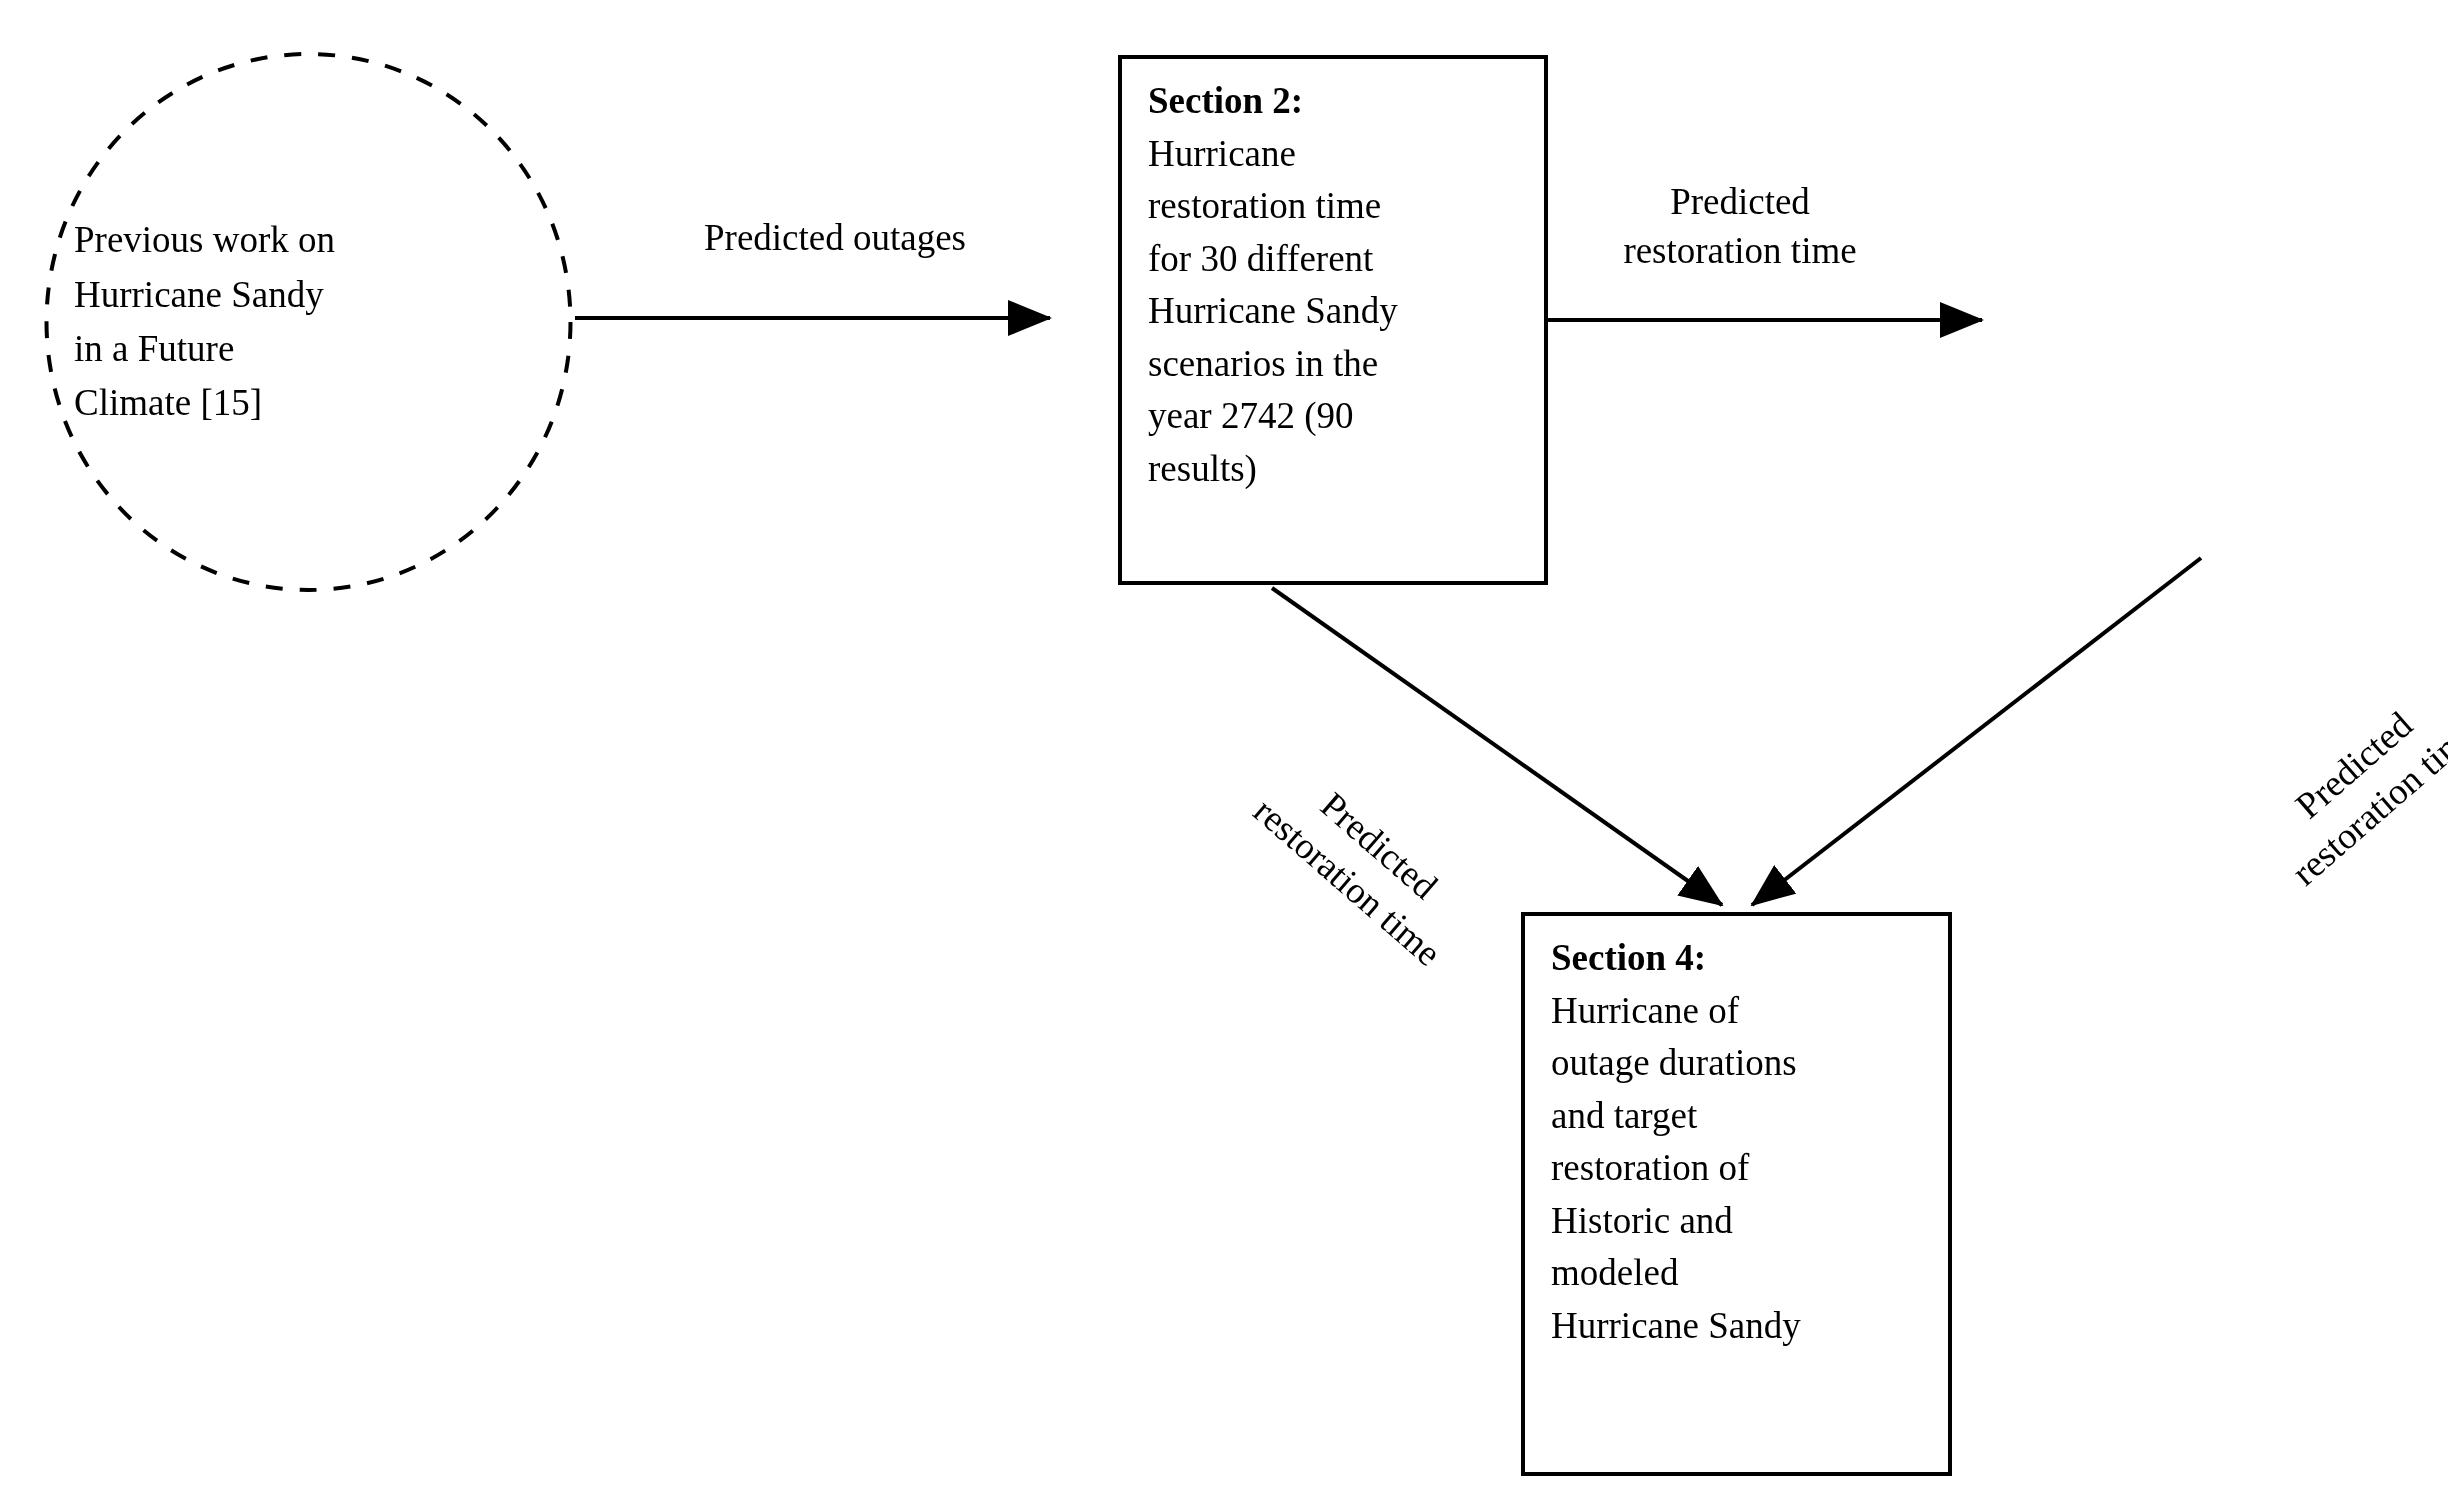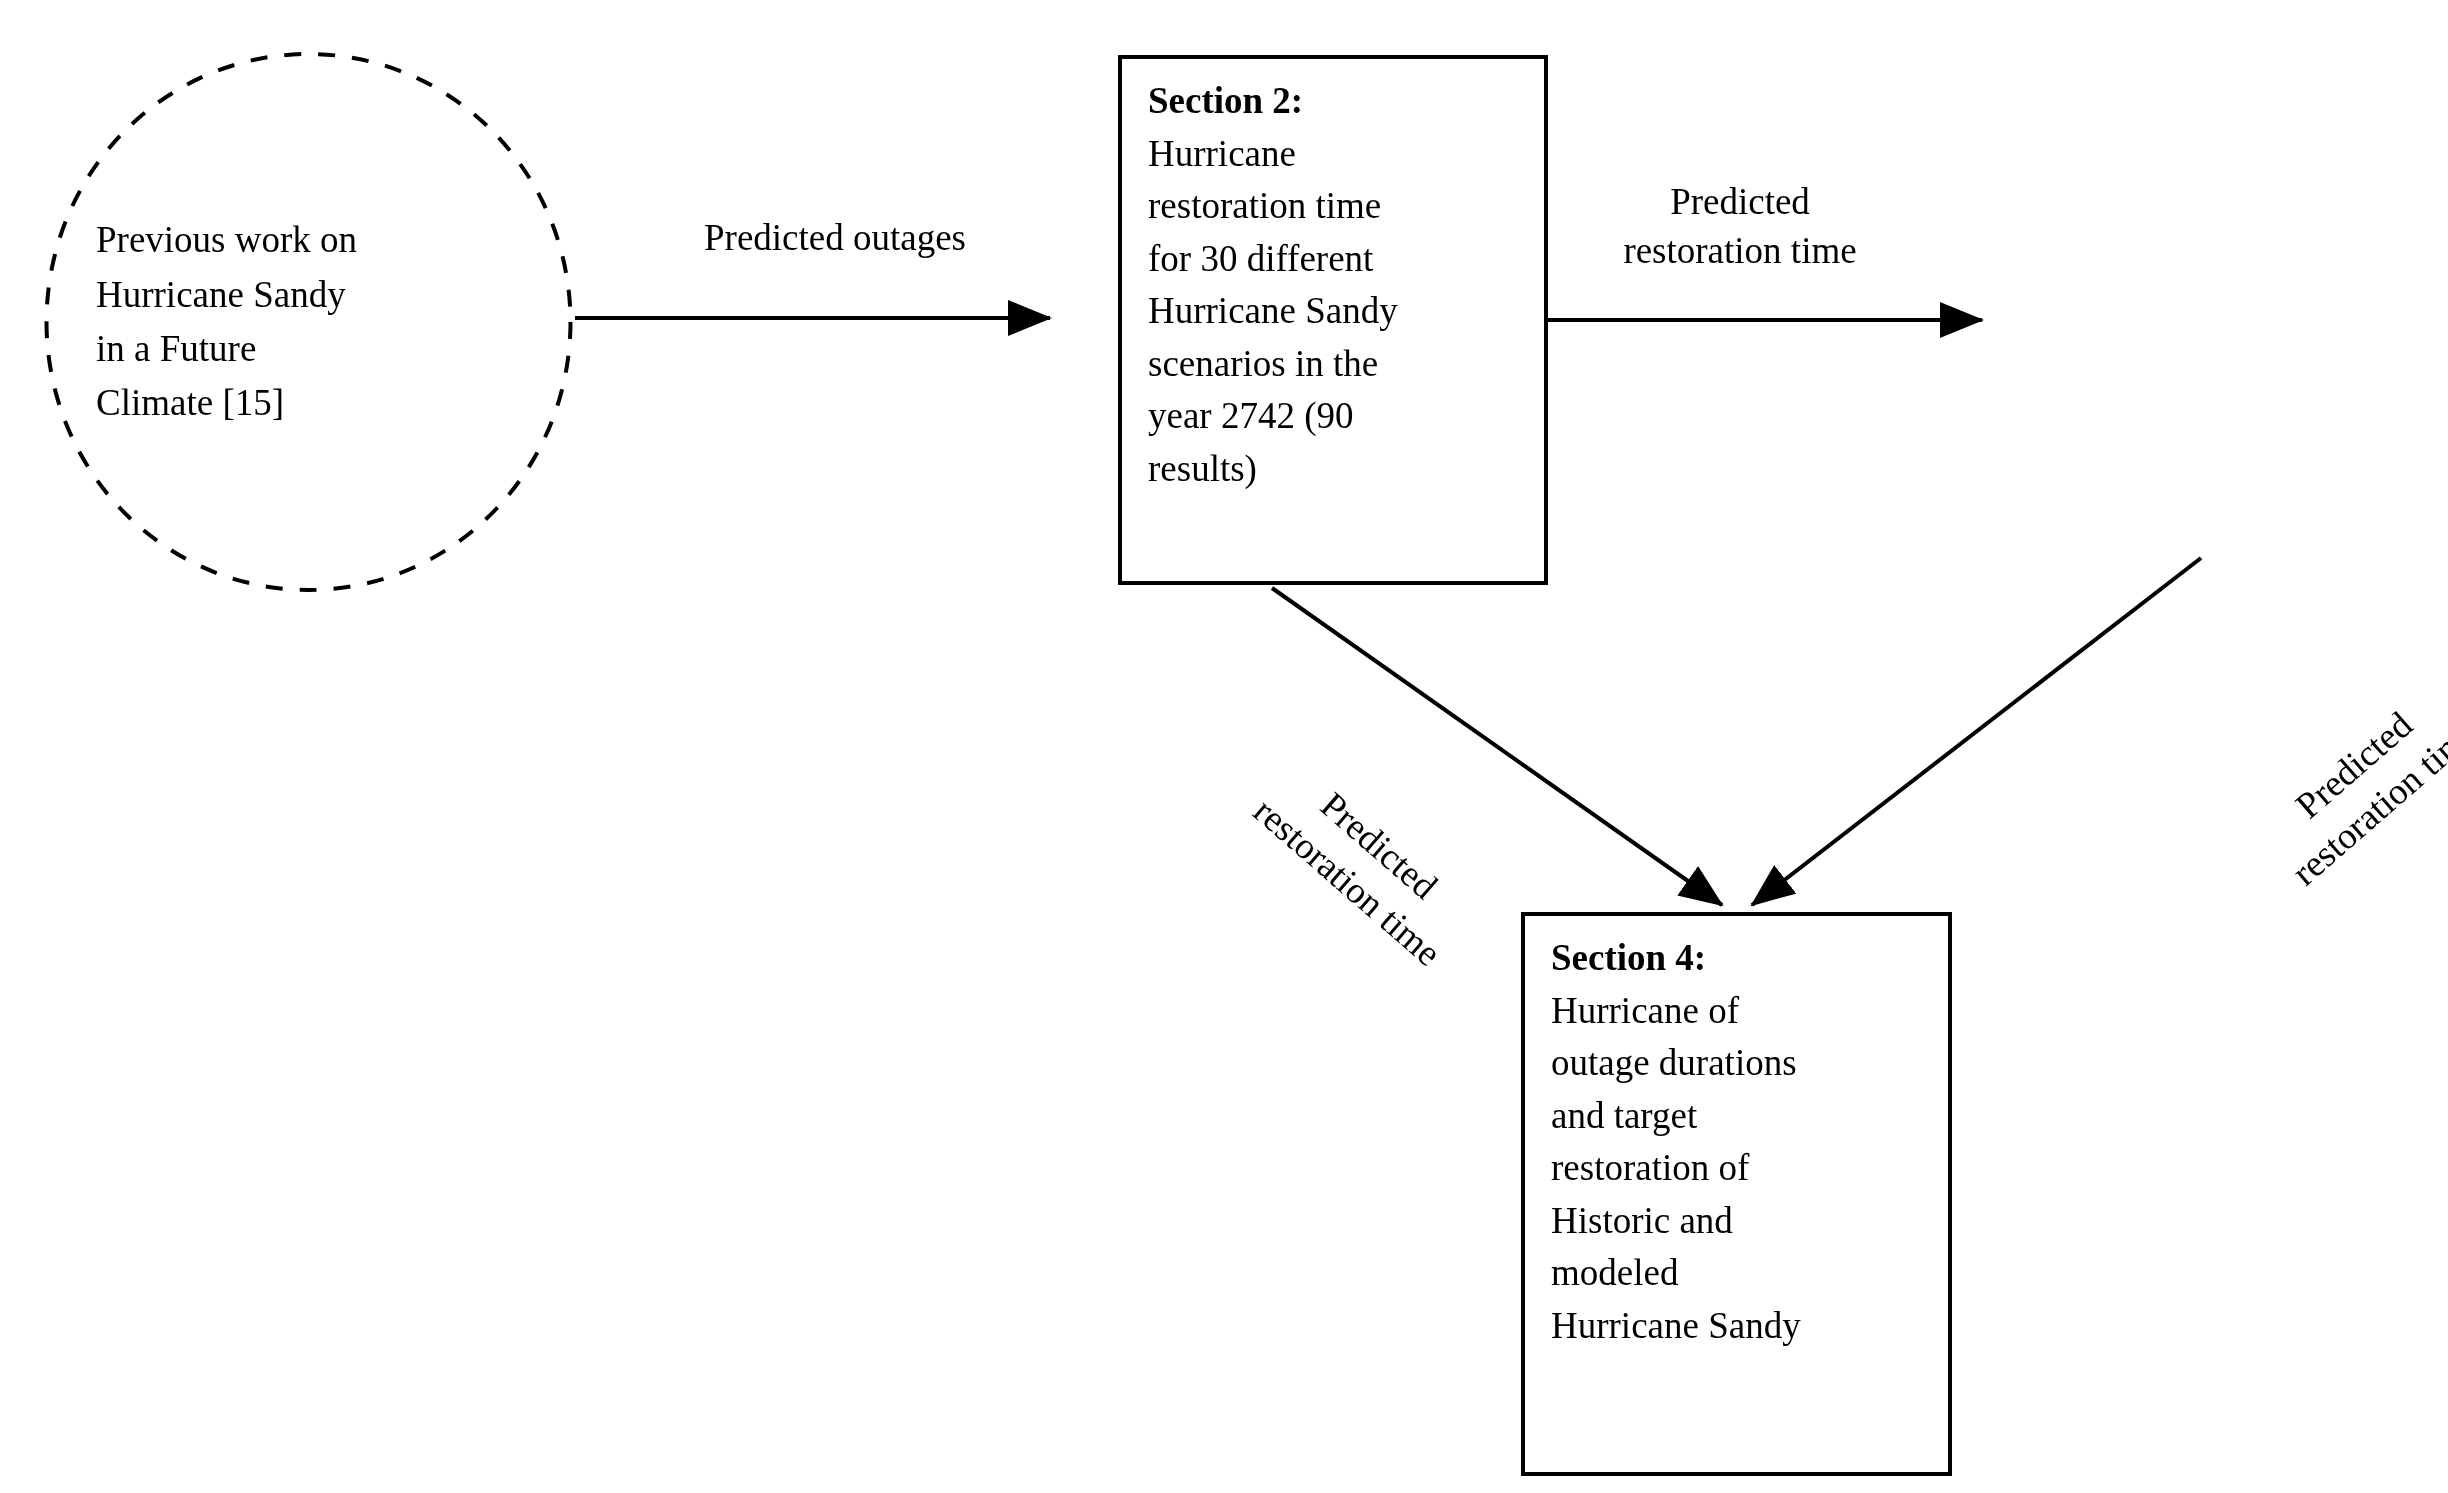--- a/index.html
+++ b/index.html
@@ -36,21 +36,21 @@
     width: 529px;
     height: 540px;
     border-radius: 50%;
     display: flex;
     align-items: center;
     justify-content: flex-start;
     box-sizing: border-box;
   }
   .node-circle .circle-text {
     width: 330px;
-    margin-left: 52px;
+    margin-left: 30px;
     font-size: 37px;
     line-height: 1.47;
     text-align: left;
   }
 
   
   .node-box {
     position: absolute;
     box-sizing: border-box;
     border: 4px solid #000000;

